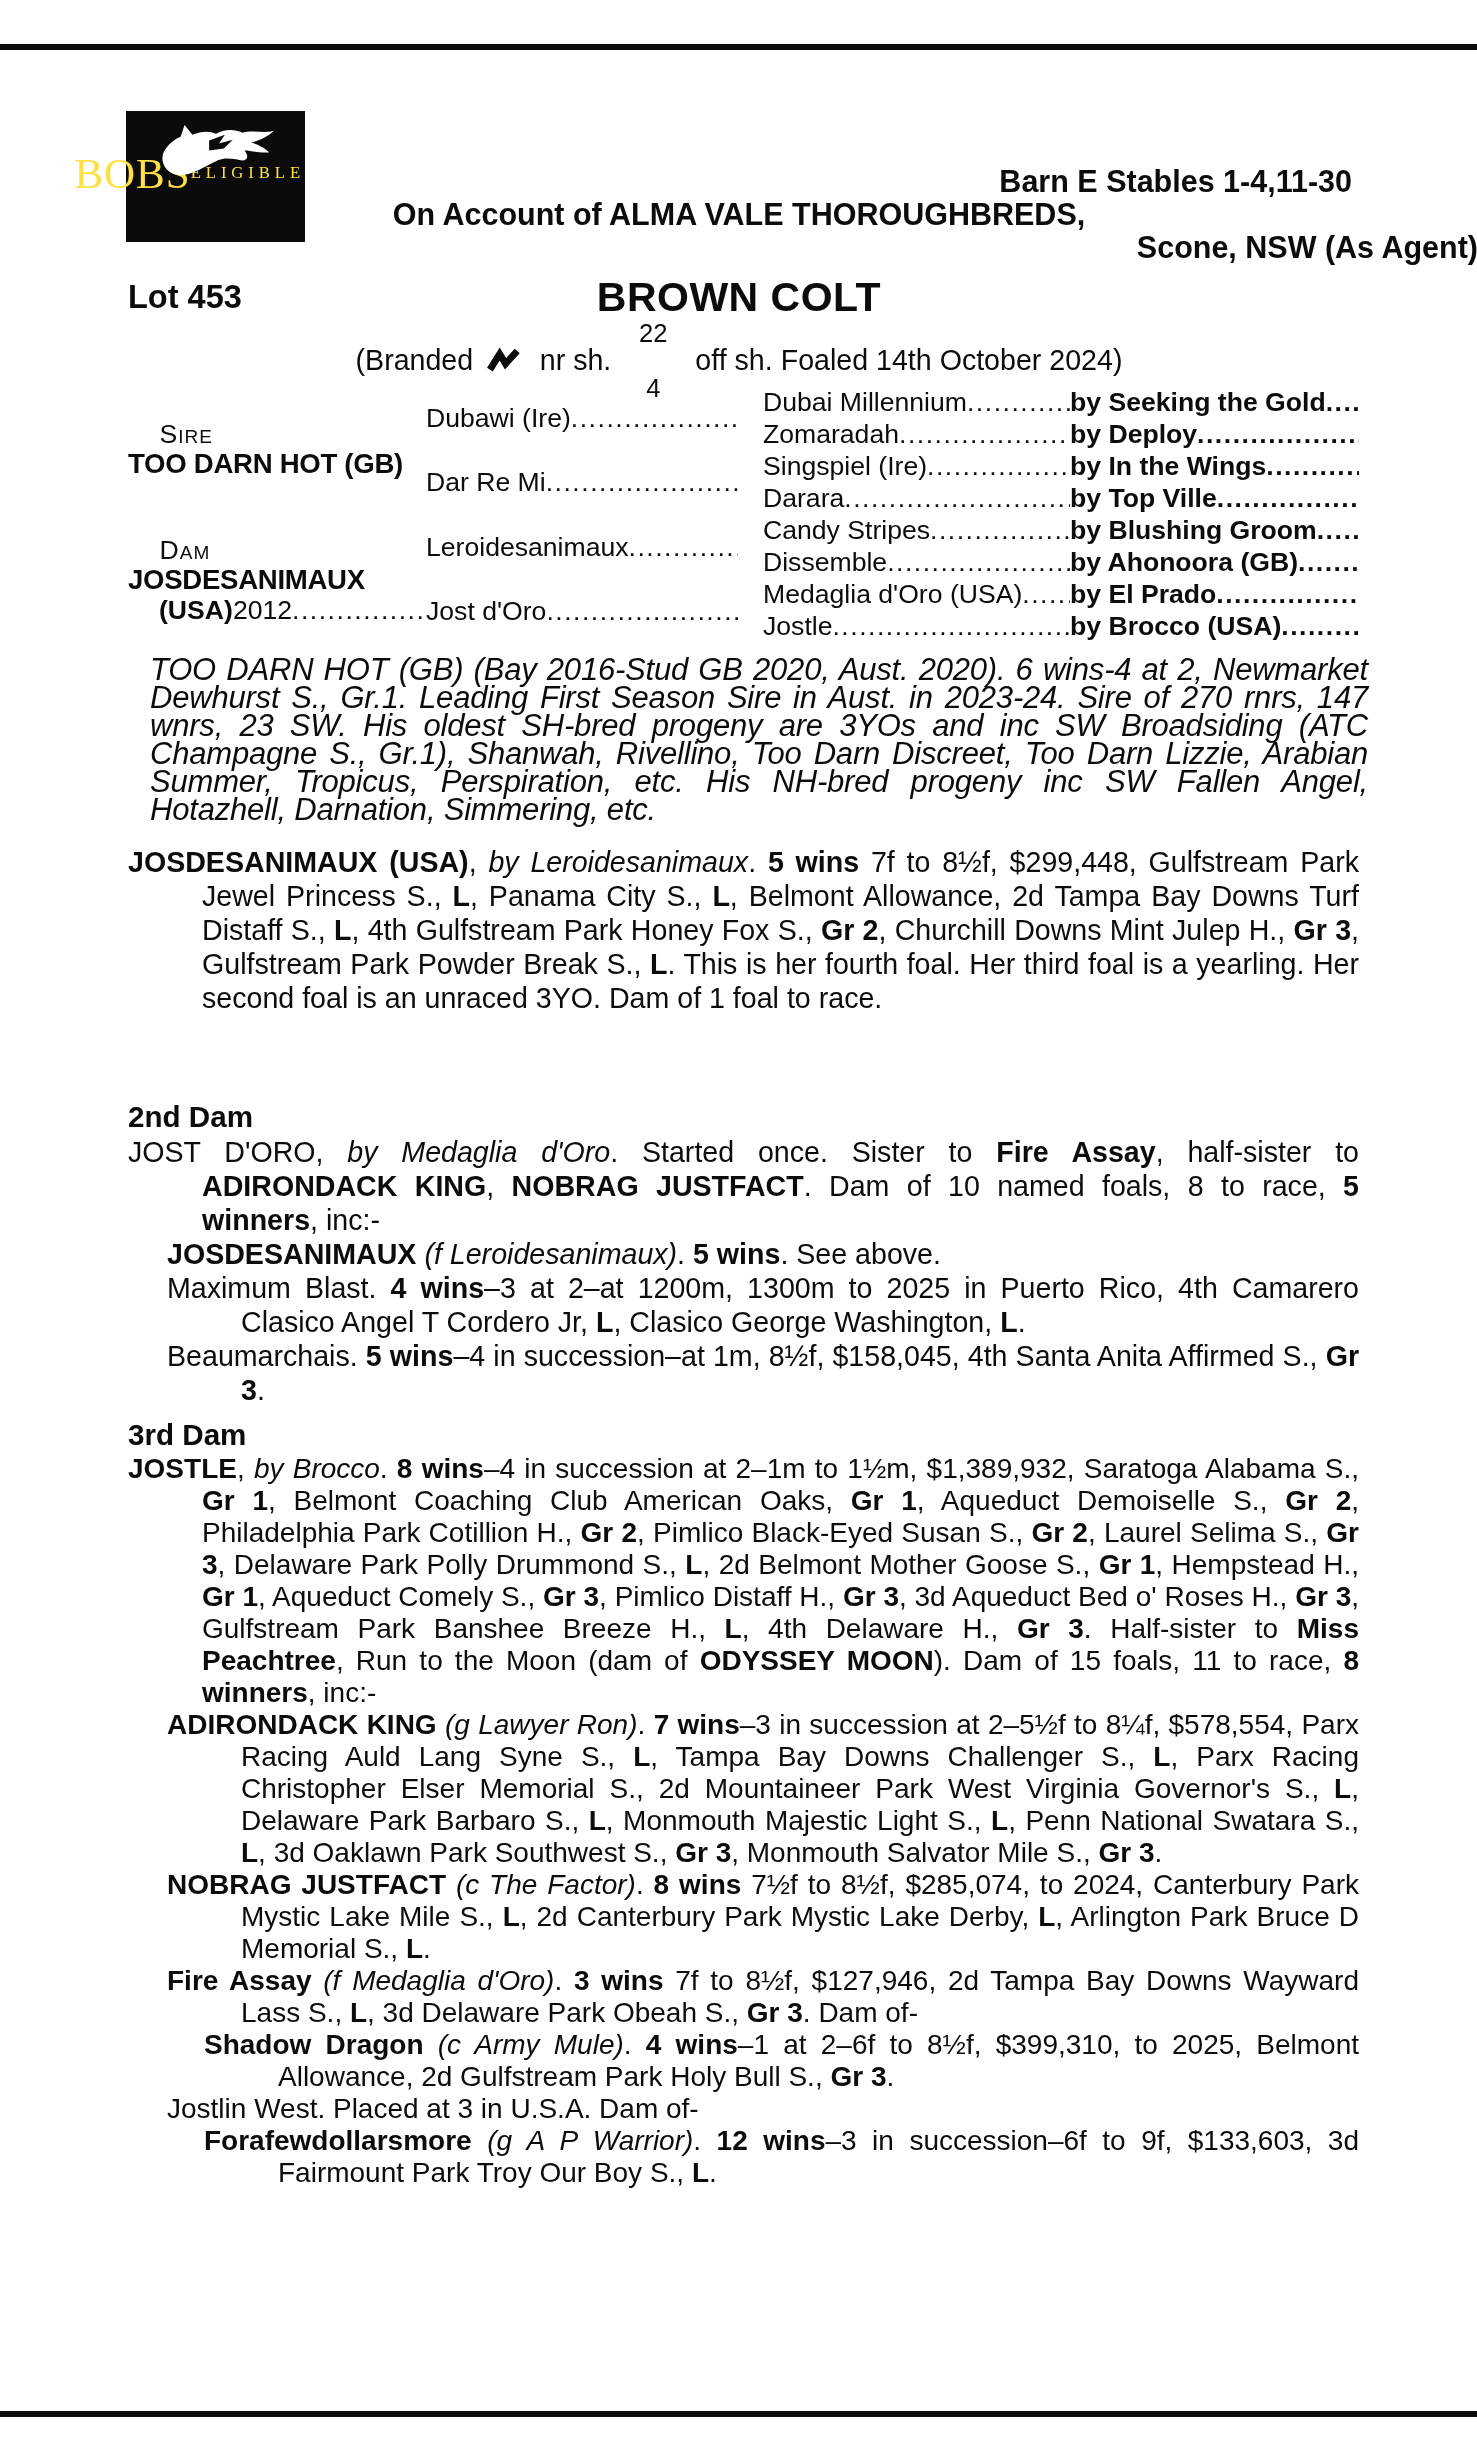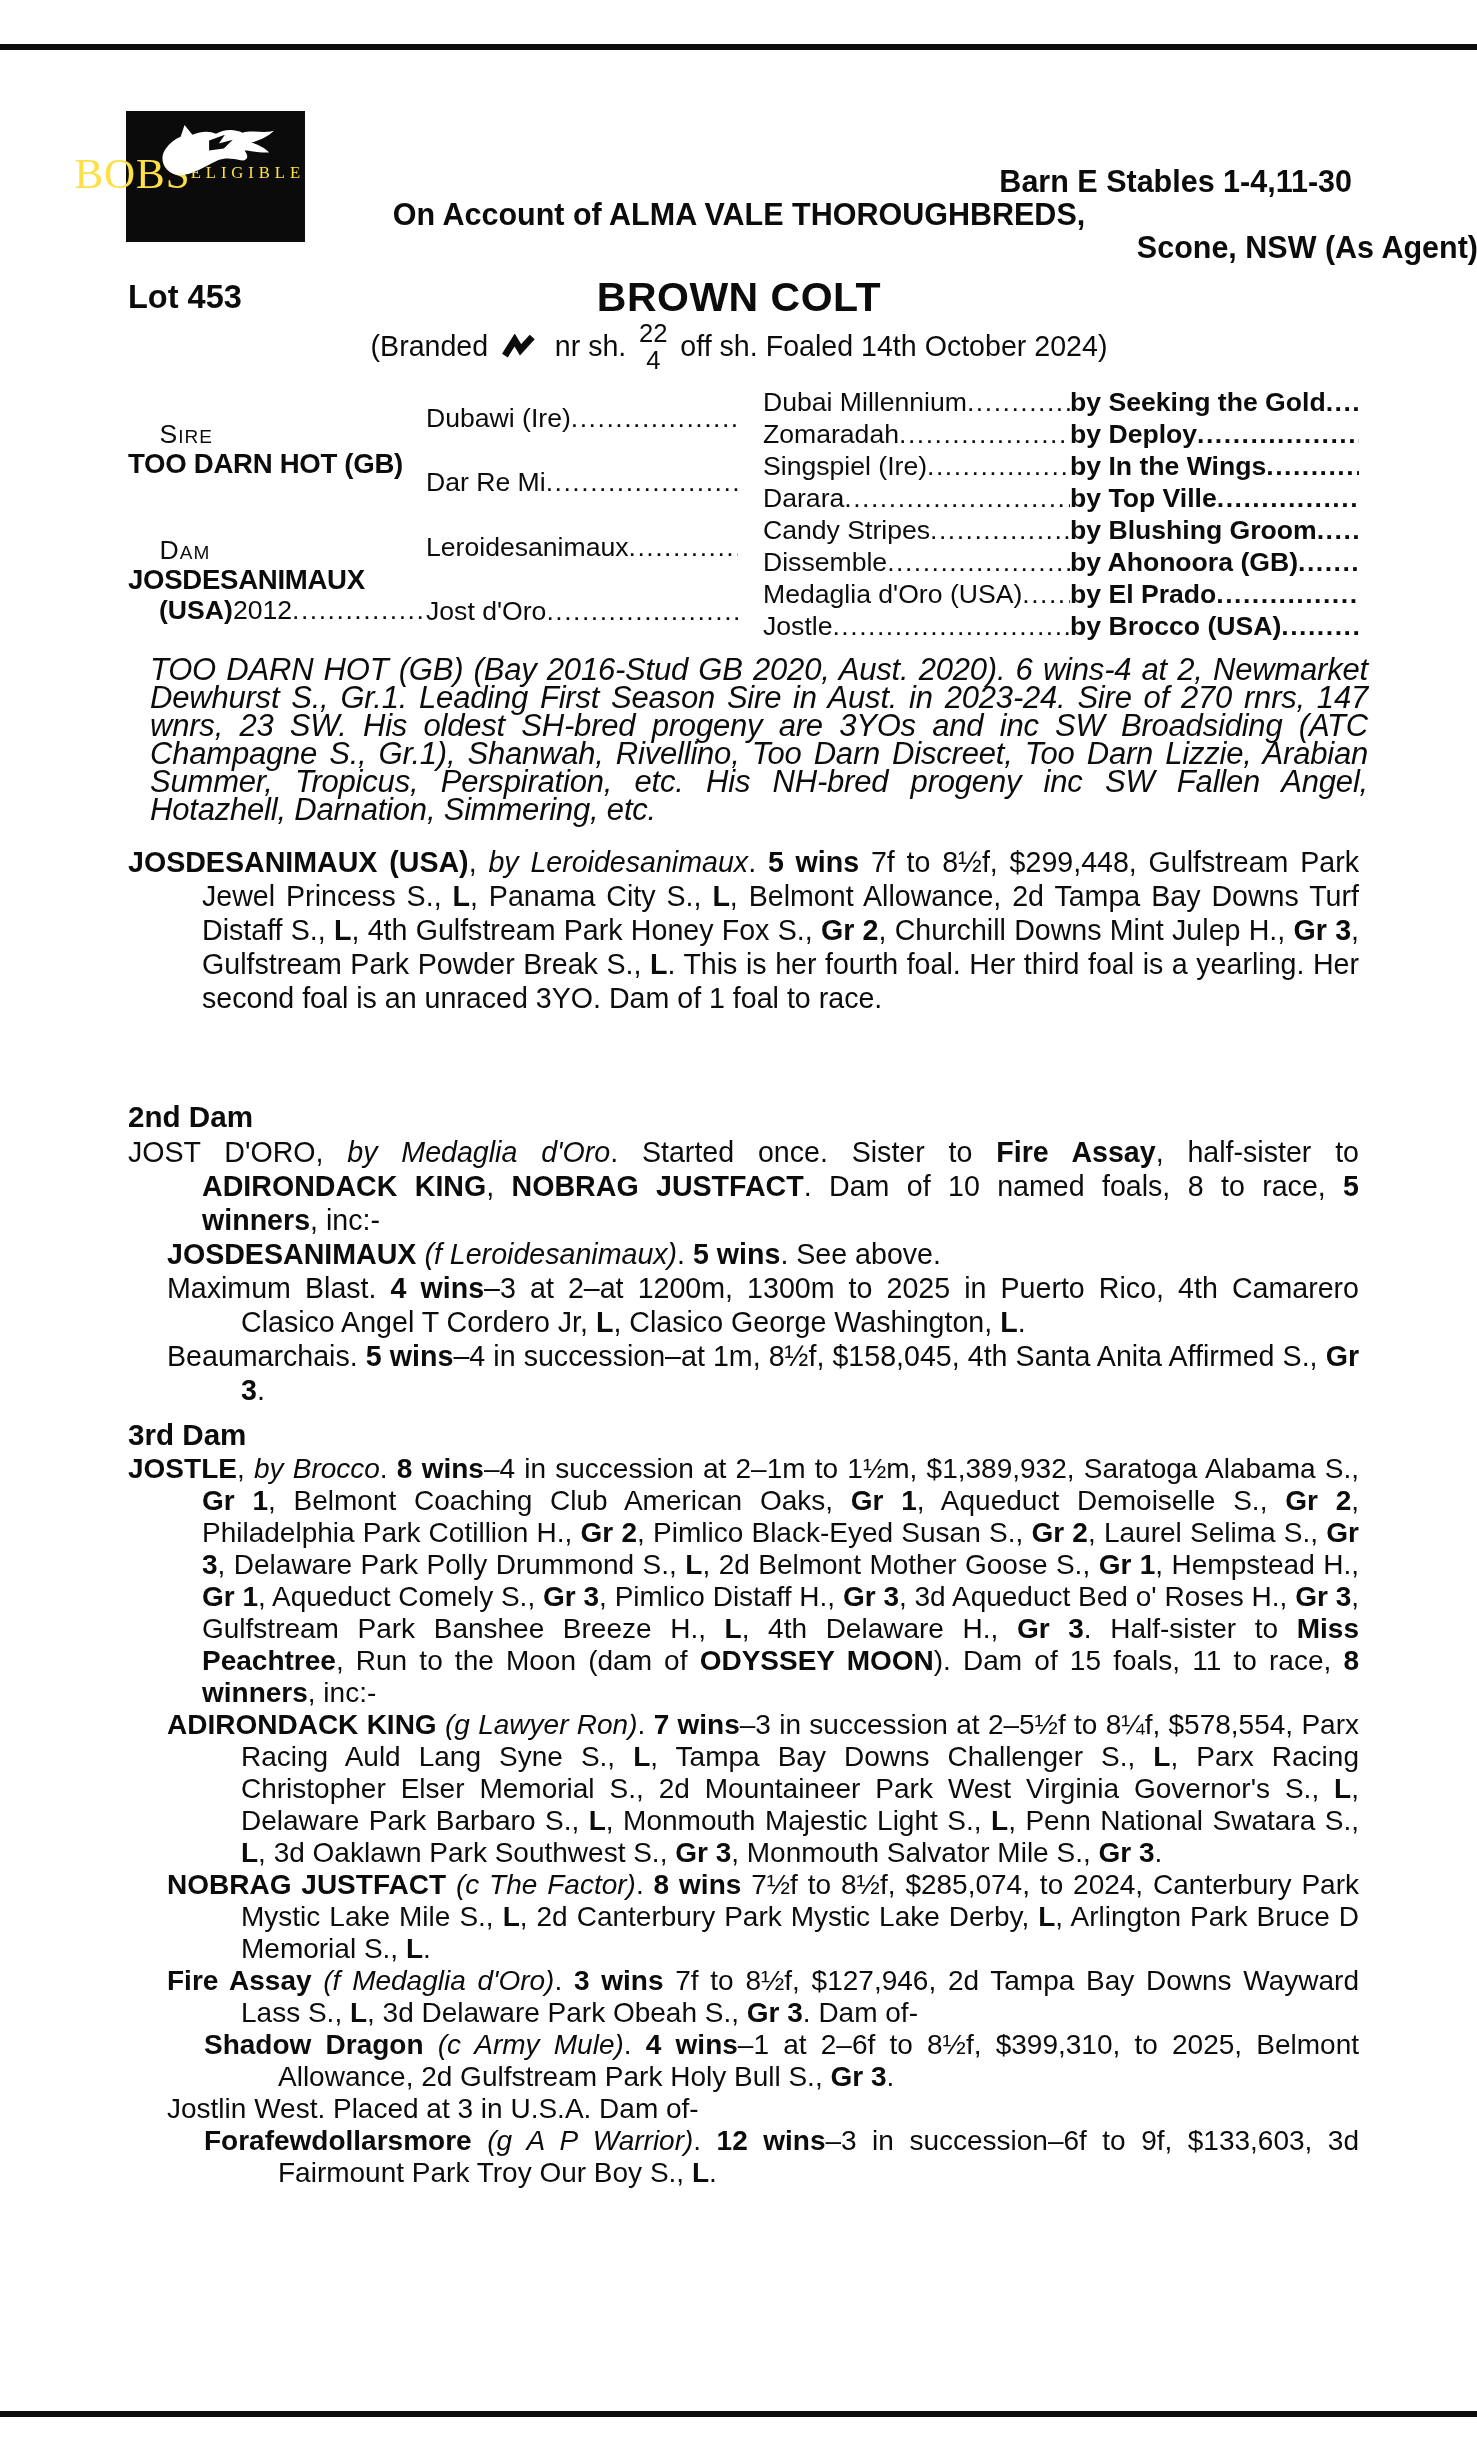--- a/index.html
+++ b/index.html
@@ -21,21 +21,21 @@
   .logo-sub{font-family:"Liberation Serif","DejaVu Serif",serif;font-size:16.7px;line-height:18.7px;letter-spacing:4.9px;}
 
   
   .barn{position:absolute;top:165px;left:0;width:1352px;text-align:right;font-weight:bold;font-size:30.5px;line-height:32.5px;}
   .acct1{position:absolute;top:198px;left:0;width:1478px;text-align:center;font-weight:bold;font-size:30.5px;line-height:32.5px;}
   .acct2{position:absolute;top:231px;left:0;width:1478px;text-align:right;font-weight:bold;font-size:30.5px;line-height:32.5px;}
   .lot{position:absolute;top:279px;left:128px;font-weight:bold;font-size:32.5px;}
   .title{position:absolute;top:274px;left:0;width:1478px;text-align:center;font-weight:bold;font-size:41px;letter-spacing:0.5px;}
   .brandline{position:absolute;top:320px;left:0;width:1478px;display:flex;justify-content:center;
              align-items:center;gap:11.8px;font-size:28.6px;}
-  .frac{display:inline-flex;flex-direction:column;align-items:center;font-size:25.6px;line-height:26.6px;margin:0 1px;}
+  .frac{display:inline-flex;flex-direction:column;align-items:center;font-size:25.6px;line-height:26.6px;margin:0 16px;gap:28px;}
   .brand-icon{display:inline-block;margin:0 2px;}
 
   
   .ped{position:absolute;left:128px;top:386px;width:1231px;height:258px;font-size:26.6px;}
   .ped .nm{white-space:nowrap;}
   .dotfill{flex:1;overflow:hidden;white-space:nowrap;}
   .dotfill::after{content:"........................................................................";letter-spacing:1.5px;}
   .ped-col1{position:absolute;left:0;top:0;width:296px;height:258px;}
   .sire-block,.dam-block{position:absolute;left:0;width:296px;display:flex;flex-direction:column;justify-content:center;}
   .sire-block{top:0;height:126px;}

